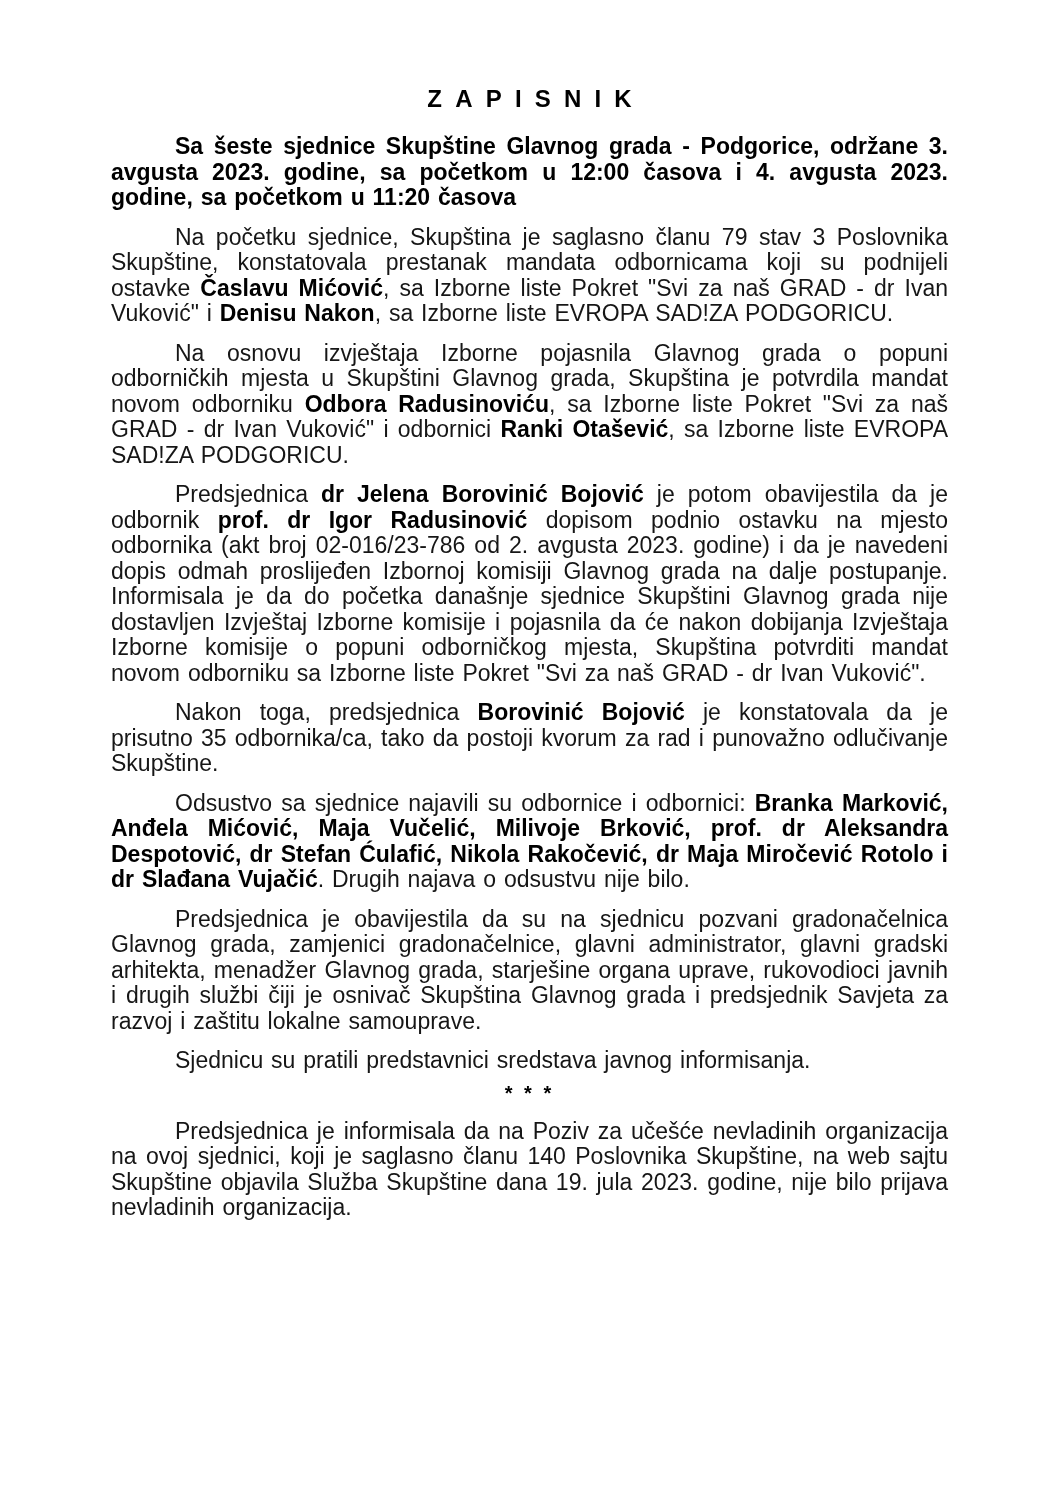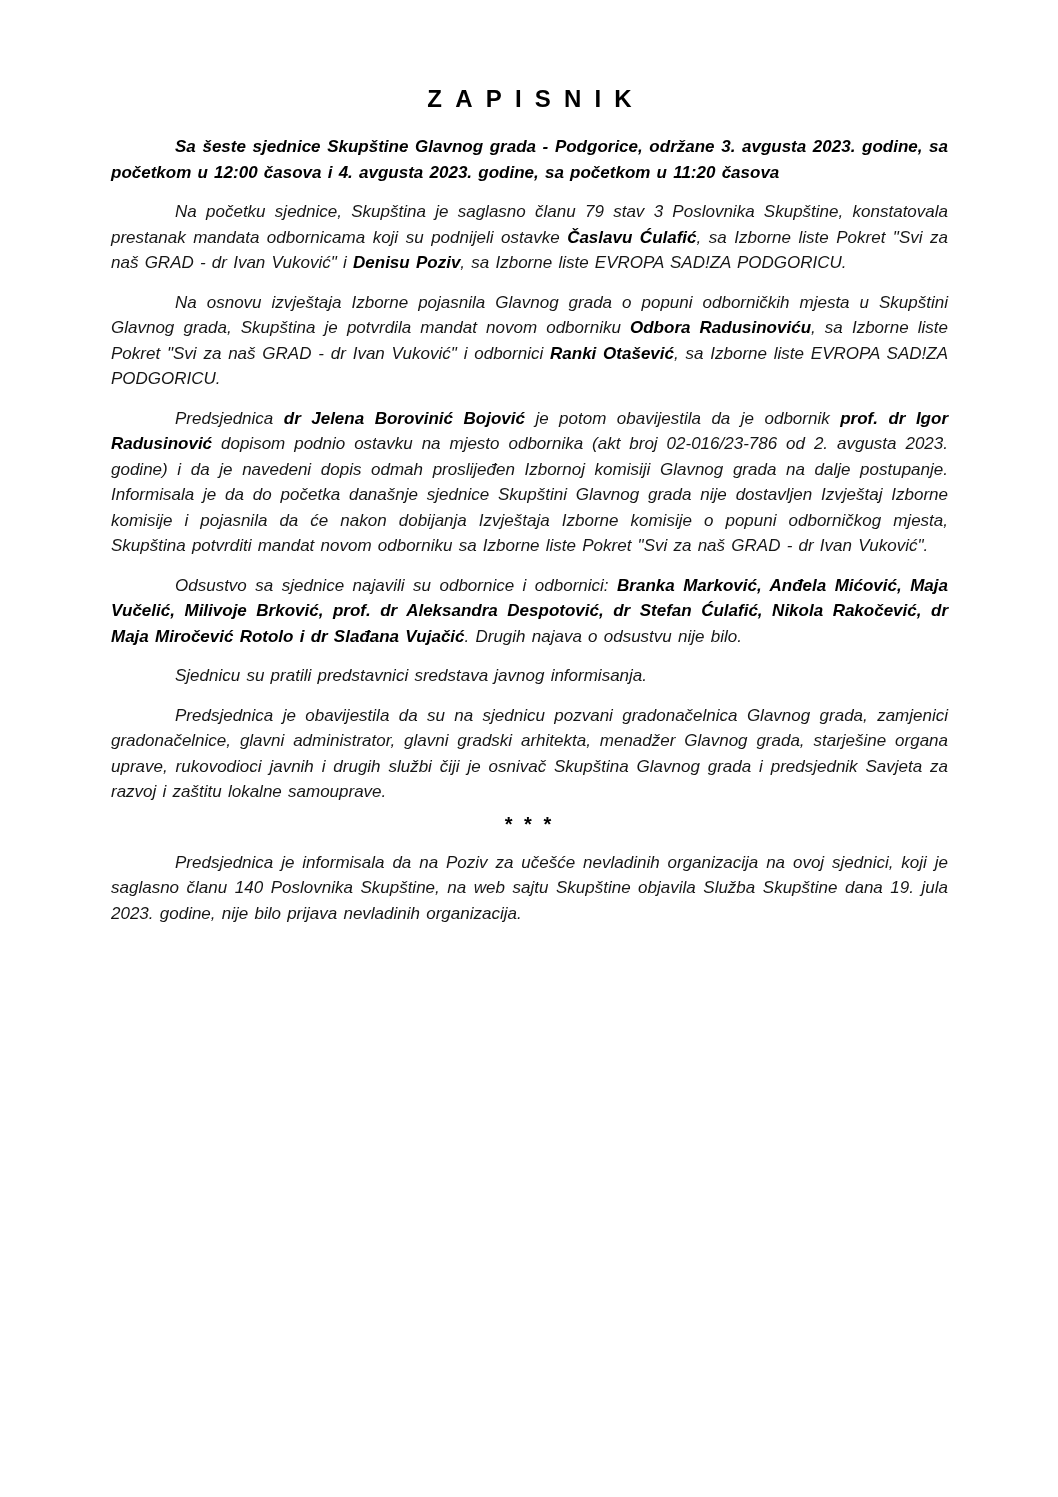--- a/index.html
+++ b/index.html
@@ -23,26 +23,25 @@
     text-align: center;
     font-size: 24px;
     font-weight: 700;
     color: #000;
     letter-spacing: 0.55em;
     text-indent: 0.55em; 
     line-height: 26px;
   }
   .doc-body p.para {
     margin: 14px 0 0 0;
-    font-size: 17px;
+    font-size: 23px;
     line-height: 25.5px;
     text-align: justify;
     text-indent: 64px;
     word-spacing: 1.5px;
-    font-style: italic;
   }
   .doc-body p.para:first-child {
     margin-top: 0;
   }
   .doc-body p.para b {
     font-weight: 700;
     color: #000;
   }
   .doc-body p.para.all-bold {
     font-weight: 700;
@@ -59,22 +58,23 @@
     text-indent: 0;
   }
 </style>
 </head>
 <body>
 
 <div class="page">
   <h1 class="doc-title">ZAPISNIK</h1>
   <div class="doc-body">
       <p class="para all-bold"><b>Sa šeste sjednice Skupštine Glavnog grada - Podgorice, održane 3. avgusta 2023. godine, sa početkom u 12:00 časova i 4. avgusta 2023. godine, sa početkom u 11:20 časova</b></p>
-      <p class="para"><span>Na početku sjednice, Skupština je saglasno članu 79 stav 3 Poslovnika Skupštine, konstatovala prestanak mandata odbornicama koji su podnijeli ostavke </span><b>Časlavu Ćulafić</b><span>, sa Izborne liste Pokret "Svi za naš GRAD - dr Ivan Vuković" i </span><b>Denisu Poziv</b><span>, sa Izborne liste EVROPA SAD!ZA PODGORICU.</span></p>
+      <p class="para"><span>Na početku sjednice, Skupština je saglasno članu 79 stav 3 Poslovnika Skupštine, konstatovala prestanak mandata odbornicama koji su podnijeli ostavke </span><b>Časlavu Mićović</b><span>, sa Izborne liste Pokret "Svi za naš GRAD - dr Ivan Vuković" i </span><b>Denisu Nakon</b><span>, sa Izborne liste EVROPA SAD!ZA PODGORICU.</span></p>
       <p class="para"><span>Na osnovu izvještaja Izborne pojasnila Glavnog grada o popuni odborničkih mjesta u Skupštini Glavnog grada, Skupština je potvrdila mandat novom odborniku </span><b>Odbora Radusinoviću</b><span>, sa Izborne liste Pokret "Svi za naš GRAD - dr Ivan Vuković" i odbornici </span><b>Ranki Otašević</b><span>, sa Izborne liste EVROPA SAD!ZA PODGORICU.</span></p>
       <p class="para"><span>Predsjednica </span><b>dr Jelena Borovinić Bojović</b><span> je potom obavijestila da je odbornik </span><b>prof. dr Igor Radusinović</b><span> dopisom podnio ostavku na mjesto odbornika (akt broj 02-016/23-786 od 2. avgusta 2023. godine) i da je navedeni dopis odmah proslijeđen Izbornoj komisiji Glavnog grada na dalje postupanje. Informisala je da do početka današnje sjednice Skupštini Glavnog grada nije dostavljen Izvještaj Izborne komisije i pojasnila da će nakon dobijanja Izvještaja Izborne komisije o popuni odborničkog mjesta, Skupština potvrditi mandat novom odborniku sa Izborne liste Pokret "Svi za naš GRAD - dr Ivan Vuković".</span></p>
+      <p class="para"><span>Nakon toga, predsjednica </span><b>Borovinić Bojović</b><span> je konstatovala da je prisutno 35 odbornika/ca, tako da postoji kvorum za rad i punovažno odlučivanje Skupštine.</span></p>
       <p class="para"><span>Odsustvo sa sjednice najavili su odbornice i odbornici: </span><b>Branka Marković, Anđela Mićović, Maja Vučelić, Milivoje Brković, prof. dr Aleksandra Despotović, dr Stefan Ćulafić, Nikola Rakočević, dr Maja Miročević Rotolo i dr Slađana Vujačić</b><span>. Drugih najava o odsustvu nije bilo.</span></p>
+      <p class="para"><span>Predsjednica je obavijestila da su na sjednicu pozvani gradonačelnica Glavnog grada, zamjenici gradonačelnice, glavni administrator, glavni gradski arhitekta, menadžer Glavnog grada, starješine organa uprave, rukovodioci javnih i drugih službi čiji je osnivač Skupština Glavnog grada i predsjednik Savjeta za razvoj i zaštitu lokalne samouprave.</span></p>
       <p class="para"><span>Sjednicu su pratili predstavnici sredstava javnog informisanja.</span></p>
-      <p class="para"><span>Predsjednica je obavijestila da su na sjednicu pozvani gradonačelnica Glavnog grada, zamjenici gradonačelnice, glavni administrator, glavni gradski arhitekta, menadžer Glavnog grada, starješine organa uprave, rukovodioci javnih i drugih službi čiji je osnivač Skupština Glavnog grada i predsjednik Savjeta za razvoj i zaštitu lokalne samouprave.</span></p>
       <p class="separator">* * *</p>
       <p class="para"><span>Predsjednica je informisala da na Poziv za učešće nevladinih organizacija na ovoj sjednici, koji je saglasno članu 140 Poslovnika Skupštine, na web sajtu Skupštine objavila Služba Skupštine dana 19. jula 2023. godine, nije bilo prijava nevladinih organizacija.</span></p>
     </div>
 </div>
 
 </body></html>

